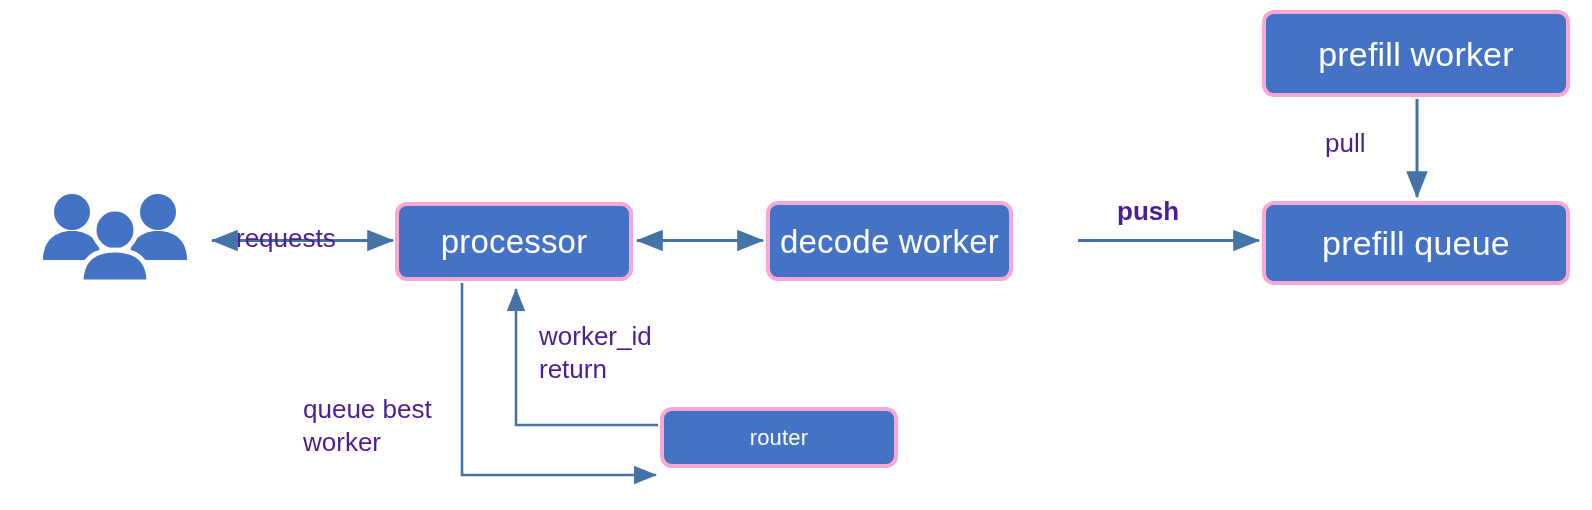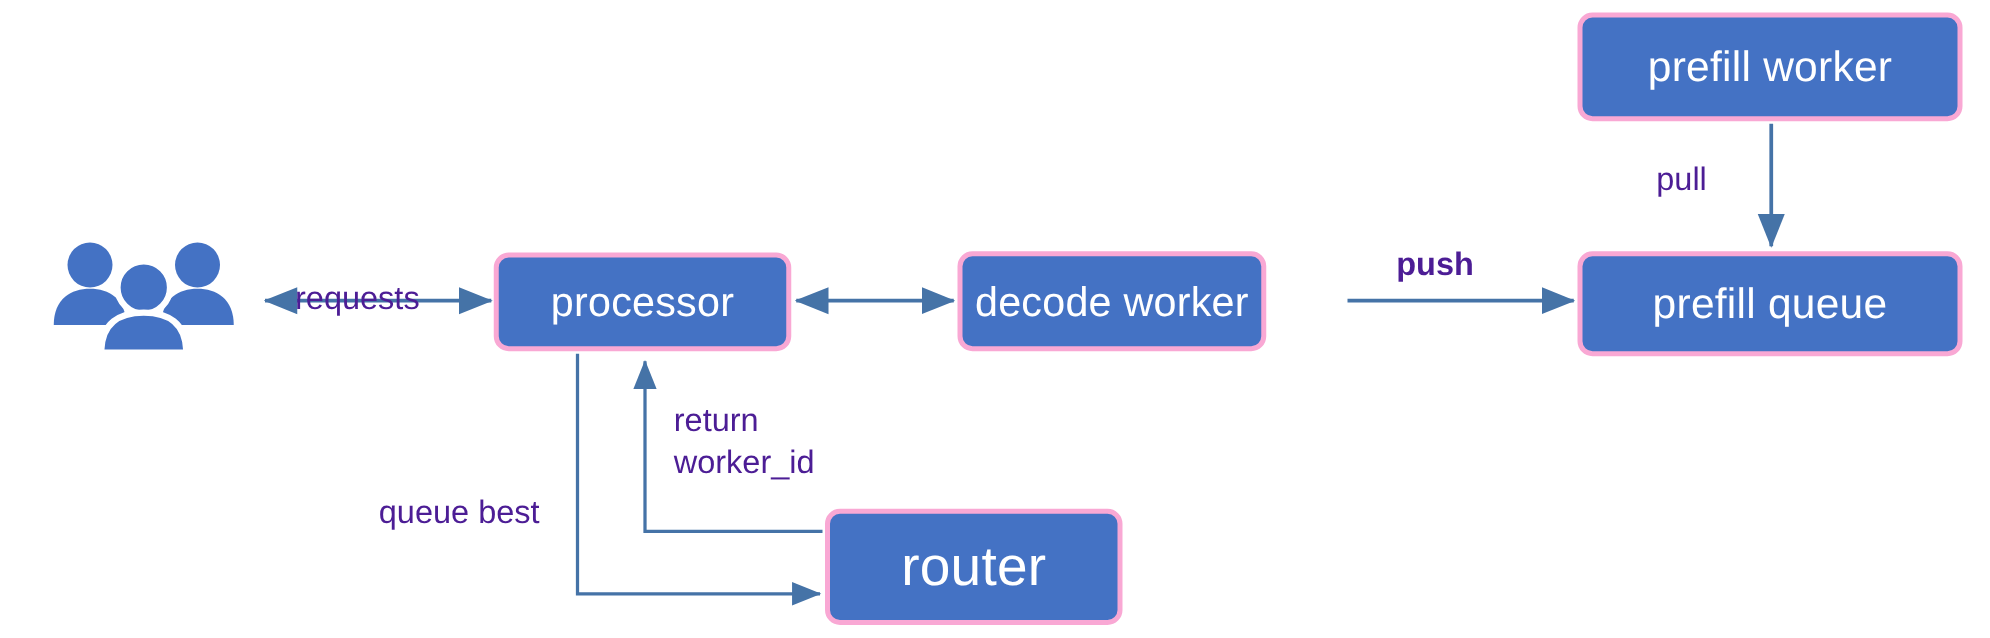--- a/index.html
+++ b/index.html
@@ -45,22 +45,22 @@
   }
   #node-processor {
     left: 395px; top: 202px; width: 238px; height: 79px;
     font-size: 33px;
   }
   #node-decode-worker {
     left: 766px; top: 201px; width: 247px; height: 80px;
     font-size: 33px;
   }
   #node-router {
-    left: 660px; top: 407px; width: 238px; height: 93px;
-    font-size: 44px;
+    left: 660px; top: 407px; width: 238px; height: 61px;
+    font-size: 22px;
   }
   #users-icon {
     position: absolute;
     left: 40px; top: 190px;
     width: 150px; height: 90px;
   }
   .edge-layer {
     position: absolute;
     left: 0; top: 0;
     width: 1592px; height: 510px;
@@ -136,21 +136,22 @@
     <span class="node-label">router</span>
   </div>
 
   <div class="edge-label" id="label-requests">requests</div>
 
   <div class="edge-label" id="label-push">push</div>
 
   <div class="edge-label" id="label-pull">pull</div>
 
   <div class="edge-label" id="label-return-worker-id">
+    <div>worker_id</div>
     <div>return</div>
-    <div>worker_id</div>
   </div>
 
   <div class="edge-label" id="label-query-best-worker">
     <div>queue best</div>
+    <div>worker</div>
   </div>
 
 </div>
 
 </body></html>

